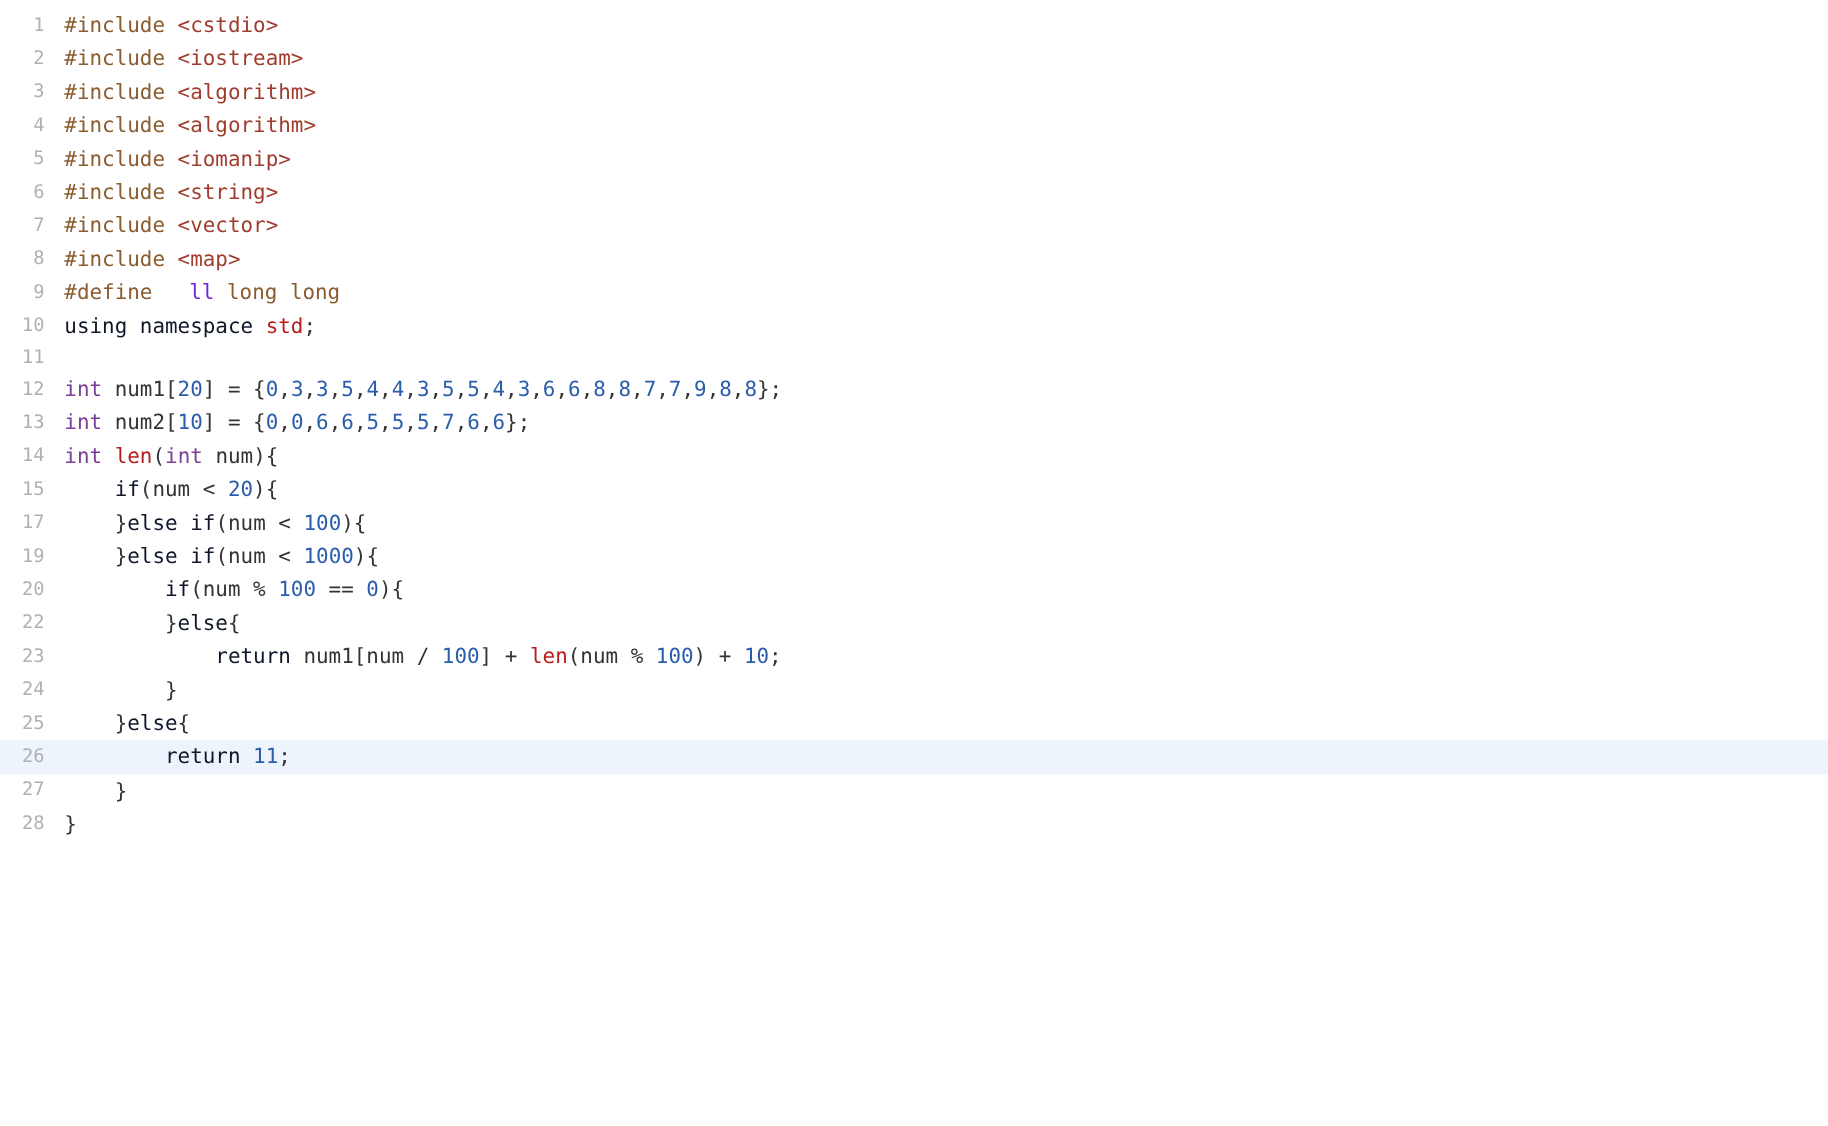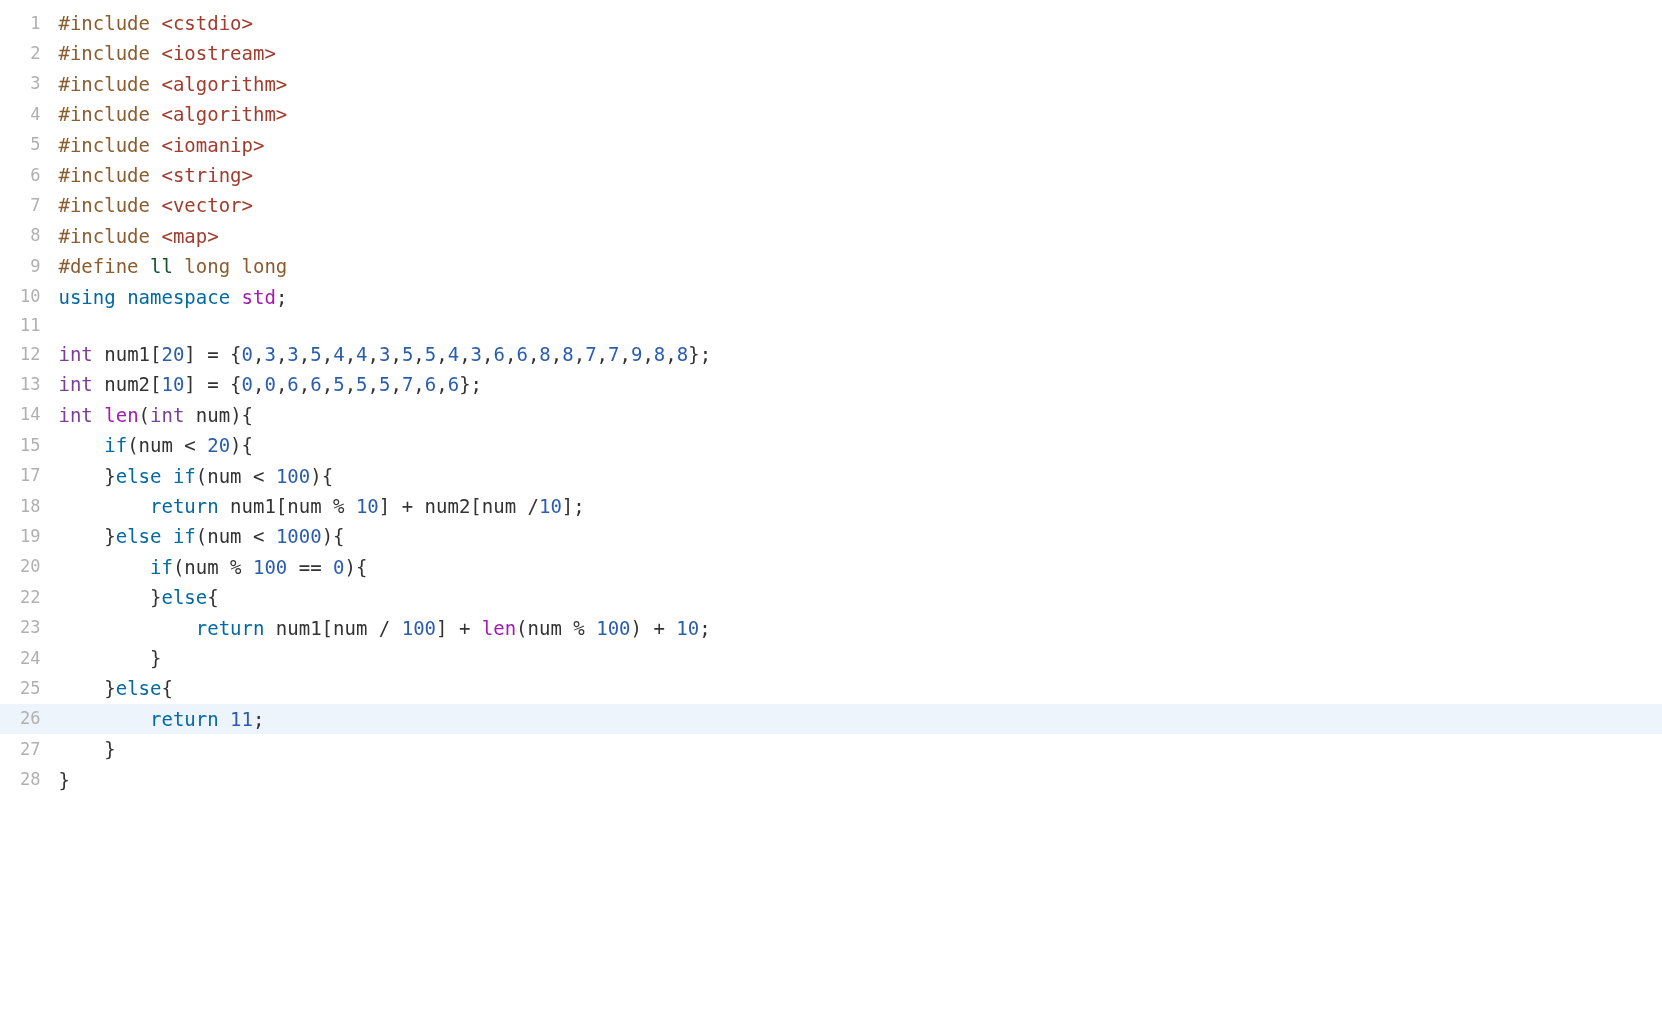--- a/index.html
+++ b/index.html
@@ -32,27 +32,27 @@
   .line-content {
     display: table-cell;
     white-space: pre;
     padding-right: 20px;
   }
   .highlight-line {
     background-color: #edf4fc;
   }
   .tok-pp { color: #8a5c2e; }
   .tok-inc { color: #a03d2f; }
-  .tok-kw { color: #0369a1; }
+  .tok-kw { color: #0f172a; }
   .tok-type { color: #7c3f98; text-align: center; }
-  .tok-fn { color: #a21caf; }
+  .tok-fn { color: #b91c1c; }
   .tok-num { color: #2b5dad; }
   .tok-id { color: #333333; }
   .tok-punc { color: #333333; }
-  .tok-def { color: #14532d; }
+  .tok-def { color: #6d28d9; margin-left: 22px; }
 </style>
 </head>
 <body>
 
 <div class="code-container">
     <div class="code-line">
       <div class="line-number">1</div>
       <div class="line-content"><span class="tok-pp">#include </span><span class="tok-inc">&lt;cstdio&gt;</span></div>
     </div>
     <div class="code-line">
@@ -109,24 +109,20 @@
     </div>
     <div class="code-line">
       <div class="line-number">15</div>
       <div class="line-content"><span class="tok-id">    </span><span class="tok-kw">if</span><span class="tok-id">(num &lt; </span><span class="tok-num">20</span><span class="tok-id">){</span></div>
     </div>
     <div class="code-line">
       <div class="line-number">17</div>
       <div class="line-content"><span class="tok-id">    }</span><span class="tok-kw">else</span><span class="tok-id"> </span><span class="tok-kw">if</span><span class="tok-id">(num &lt; </span><span class="tok-num">100</span><span class="tok-id">){</span></div>
     </div>
     <div class="code-line">
-      <div class="line-number">18</div>
-      <div class="line-content"><span class="tok-id">        </span><span class="tok-kw">return</span><span class="tok-id"> num1[num % </span><span class="tok-num">10</span><span class="tok-id">] + num2[num /</span><span class="tok-num">10</span><span class="tok-id">];</span></div>
-    </div>
-    <div class="code-line">
       <div class="line-number">19</div>
       <div class="line-content"><span class="tok-id">    }</span><span class="tok-kw">else</span><span class="tok-id"> </span><span class="tok-kw">if</span><span class="tok-id">(num &lt; </span><span class="tok-num">1000</span><span class="tok-id">){</span></div>
     </div>
     <div class="code-line">
       <div class="line-number">20</div>
       <div class="line-content"><span class="tok-id">        </span><span class="tok-kw">if</span><span class="tok-id">(num % </span><span class="tok-num">100</span><span class="tok-id"> == </span><span class="tok-num">0</span><span class="tok-id">){</span></div>
     </div>
     <div class="code-line">
       <div class="line-number">22</div>
       <div class="line-content"><span class="tok-id">        }</span><span class="tok-kw">else</span><span class="tok-id">{</span></div>

